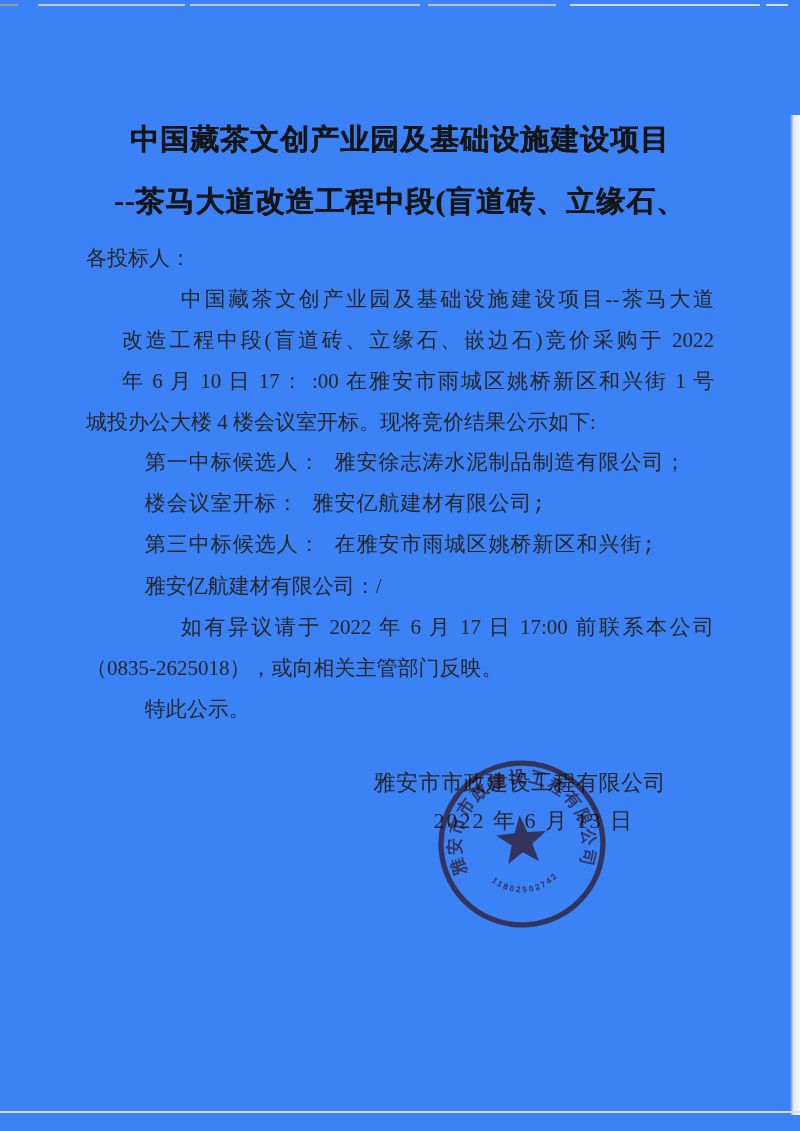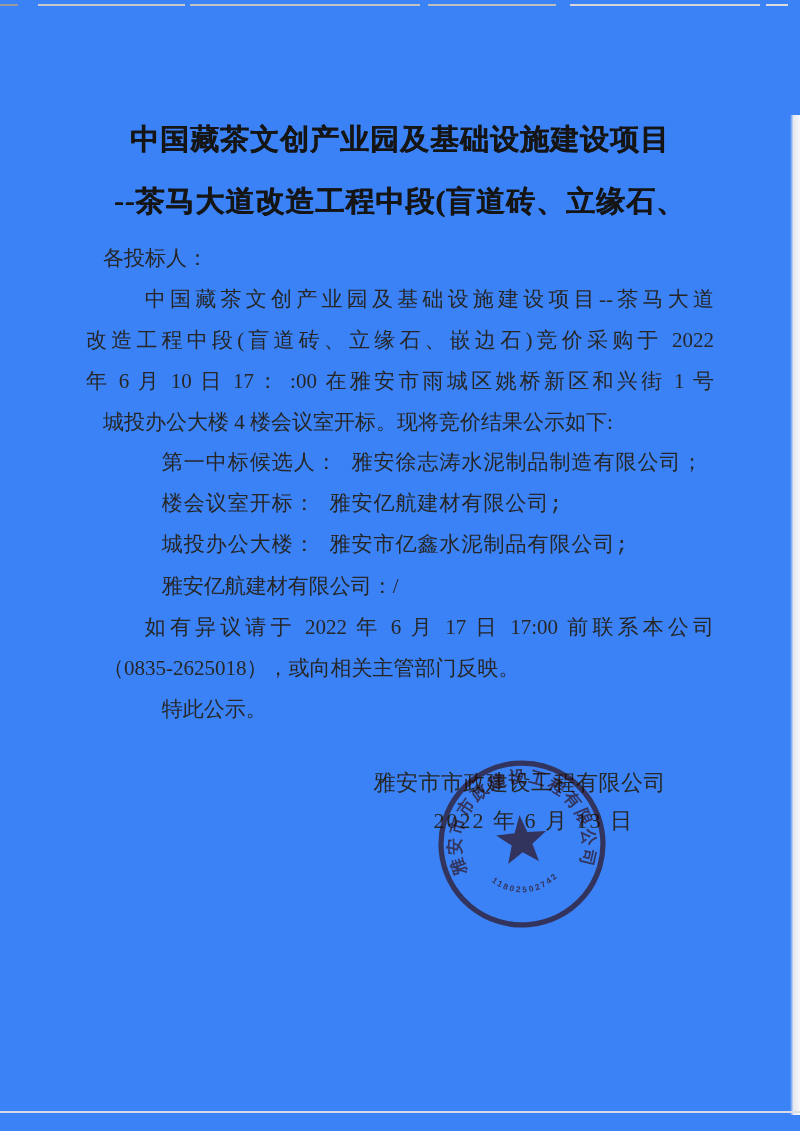--- a/index.html
+++ b/index.html
@@ -57,26 +57,27 @@
     color: #151515;
     letter-spacing: 1px;
     text-shadow: 0.6px 0 0 #151515;
   }
   .body {
     margin: 6px 86px 0 86px; 
     font-size: 21px;
     line-height: 41px;
     color: #262626;
   }
-  .line { white-space: nowrap; margin-left: 17px; }
+  .line { white-space: nowrap; }
   .jline {
     white-space: normal;
     text-align: justify;
     text-align-last: justify;
     text-justify: inter-character;
+    margin-left: 36px;
   }
   .ind { text-indent: 2.8em; }
   .cand { letter-spacing: 1px; font-family: Liberation Mono, monospace; }
 
   .signature {
     margin: 34px 86px 0 86px;
     text-align: right;
     font-size: 22px;
     line-height: 38px;
     color: #262626;
@@ -132,21 +133,21 @@
 
     <div>
       <div class="jline ind">中国藏茶文创产业园及基础设施建设项目--茶马大道</div>
       <div class="jline">改造工程中段(盲道砖、立缘石、嵌边石)竞价采购于 2022</div>
       <div class="jline">年 6 月 10 日 17： :00 在雅安市雨城区姚桥新区和兴街 1 号</div>
       <div class="line">城投办公大楼 4 楼会议室开标。现将竞价结果公示如下:</div>
     </div>
 
     <div class="line ind cand">第一中标候选人： 雅安徐志涛水泥制品制造有限公司；</div>
     <div class="line ind cand">楼会议室开标： 雅安亿航建材有限公司;</div>
-    <div class="line ind cand">城投办公大楼： 雅安市亿鑫水泥制品有限公司;</div>
+    <div class="line ind cand">第三中标候选人： 在雅安市雨城区姚桥新区和兴街;</div>
 
     <div class="line ind">雅安亿航建材有限公司：/</div>
 
     <div>
       <div class="jline ind">如有异议请于 2022 年 6 月 17 日 17:00 前联系本公司</div>
       <div class="line">（0835-2625018），或向相关主管部门反映。</div>
     </div>
 
     <div class="line ind">特此公示。</div>
   </div>

